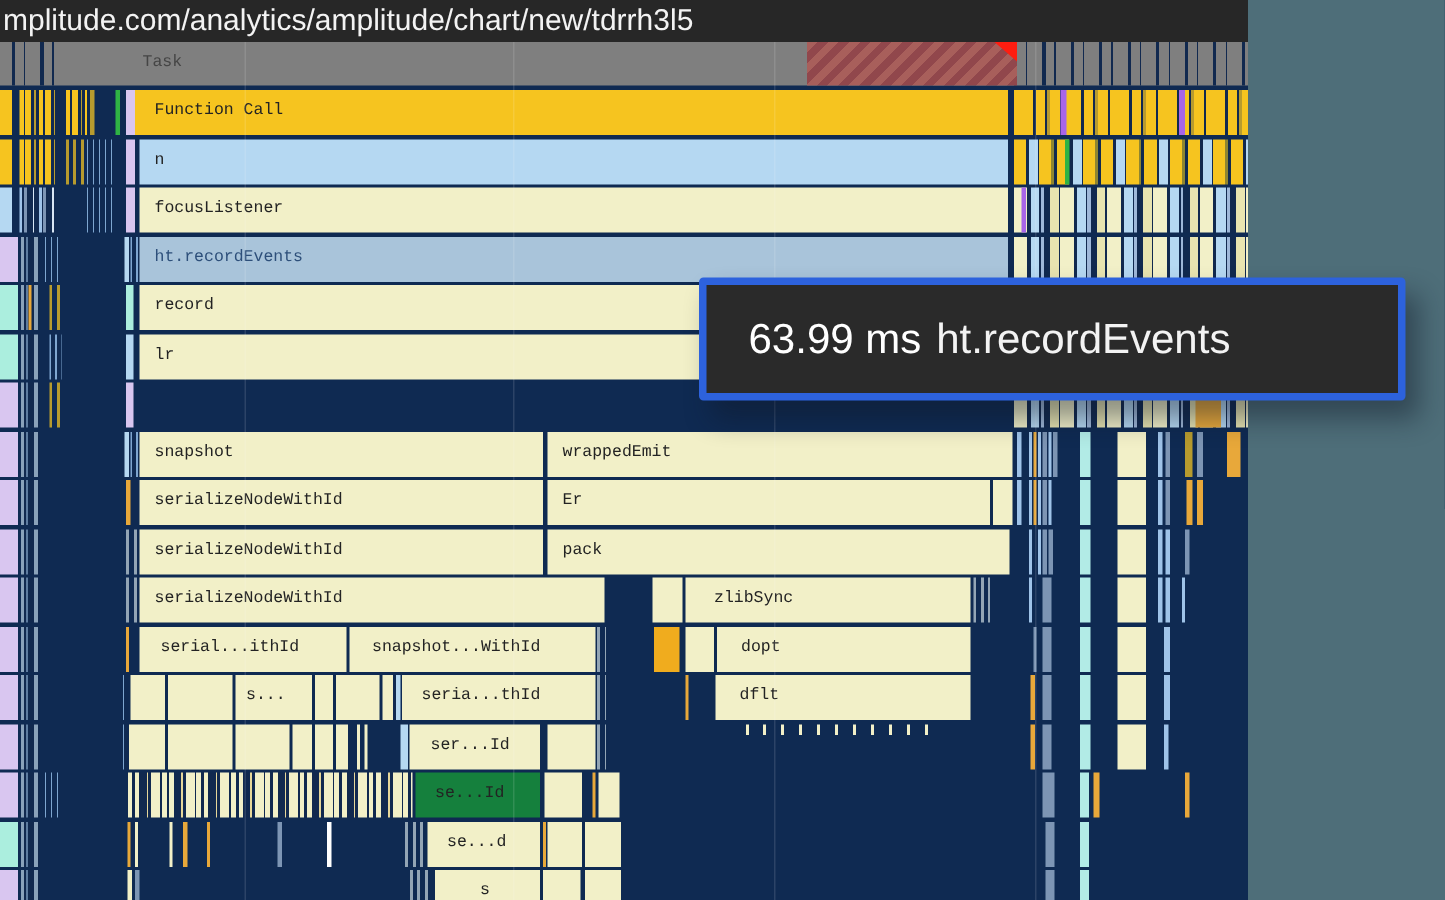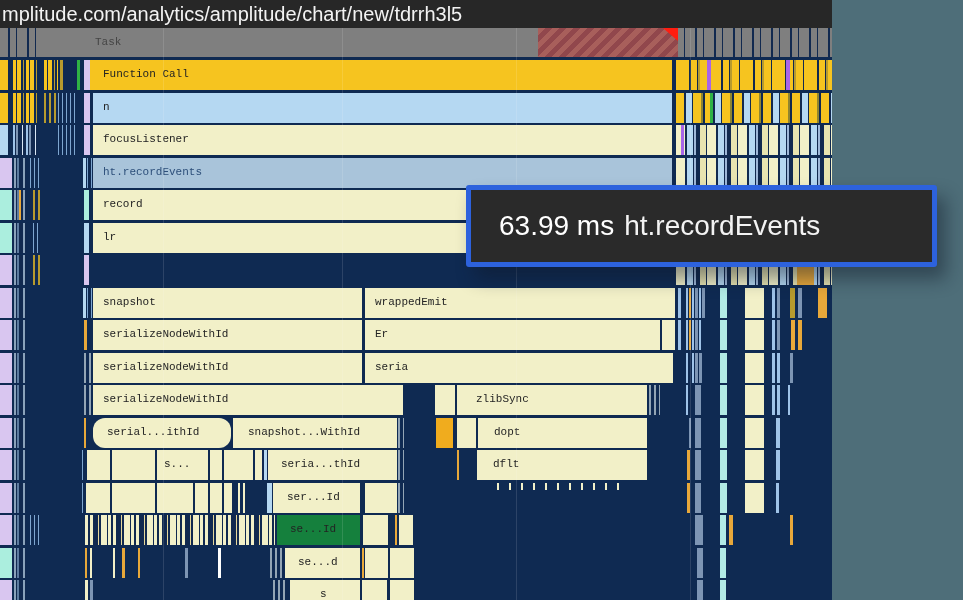--- a/index.html
+++ b/index.html
@@ -157,21 +157,21 @@
         <div class="seg" style="left: 777px; top: 320px; width: 3px; height: 30px; background: rgb(125, 149, 180);"></div>
         <div class="seg" style="left: 791px; top: 320px; width: 4px; height: 30px; background: rgb(232, 168, 58);"></div>
         <div class="seg" style="left: 798px; top: 320px; width: 4px; height: 30px; background: rgb(232, 168, 58);"></div>
         <div class="seg" style="left: 0px; top: 352.5px; width: 12px; height: 30px; background: rgb(217, 198, 240);"></div>
         <div class="seg p-grayStripes" style="left: 14px; top: 352.5px; width: 12px; height: 30px;"></div>
         <div class="seg p-grayLines" style="left: 84px; top: 352.5px; width: 8px; height: 30px;"></div>
         <div class="seg" style="left: 93px; top: 352.5px; width: 269px; height: 30px; background: rgb(242, 240, 200);">
           <span class="lbl" style="padding-left: 10px; color: rgb(35, 35, 35); line-height: 29px;">serializeNodeWithId</span>
         </div>
         <div class="seg" style="left: 365px; top: 352.5px; width: 308px; height: 30px; background: rgb(242, 240, 200);">
-          <span class="lbl" style="padding-left: 10px; color: rgb(35, 35, 35); line-height: 29px;">seria</span>
+          <span class="lbl" style="padding-left: 10px; color: rgb(35, 35, 35); line-height: 29px;">pack</span>
         </div>
         <div class="seg" style="left: 686px; top: 352.5px; width: 2px; height: 30px; background: rgb(159, 195, 232);"></div>
         <div class="seg" style="left: 692px; top: 352.5px; width: 2px; height: 30px; background: rgb(159, 195, 232);"></div>
         <div class="seg" style="left: 695px; top: 352.5px; width: 3px; height: 30px; background: rgb(125, 149, 180);"></div>
         <div class="seg" style="left: 699px; top: 352.5px; width: 3px; height: 30px; background: rgb(125, 149, 180);"></div>
         <div class="seg" style="left: 720px; top: 352.5px; width: 7px; height: 30px; background: rgb(178, 235, 230);"></div>
         <div class="seg" style="left: 745px; top: 352.5px; width: 19px; height: 30px; background: rgb(242, 240, 200);"></div>
         <div class="seg" style="left: 772px; top: 352.5px; width: 3px; height: 30px; background: rgb(159, 195, 232);"></div>
         <div class="seg" style="left: 777px; top: 352.5px; width: 3px; height: 30px; background: rgb(159, 195, 232);"></div>
         <div class="seg" style="left: 790px; top: 352.5px; width: 3px; height: 30px; background: rgb(125, 149, 180);"></div>
@@ -189,21 +189,21 @@
         <div class="seg" style="left: 686px; top: 385px; width: 2px; height: 30px; background: rgb(159, 195, 232);"></div>
         <div class="seg" style="left: 695px; top: 385px; width: 6px; height: 30px; background: rgb(125, 149, 180);"></div>
         <div class="seg" style="left: 720px; top: 385px; width: 7px; height: 30px; background: rgb(178, 235, 230);"></div>
         <div class="seg" style="left: 745px; top: 385px; width: 19px; height: 30px; background: rgb(242, 240, 200);"></div>
         <div class="seg" style="left: 772px; top: 385px; width: 3px; height: 30px; background: rgb(159, 195, 232);"></div>
         <div class="seg" style="left: 777px; top: 385px; width: 3px; height: 30px; background: rgb(159, 195, 232);"></div>
         <div class="seg" style="left: 788px; top: 385px; width: 2px; height: 30px; background: rgb(159, 195, 232);"></div>
         <div class="seg" style="left: 0px; top: 417.5px; width: 12px; height: 30px; background: rgb(217, 198, 240);"></div>
         <div class="seg p-grayStripes" style="left: 14px; top: 417.5px; width: 12px; height: 30px;"></div>
         <div class="seg" style="left: 84px; top: 417.5px; width: 2px; height: 30px; background: rgb(232, 168, 58);"></div>
-        <div class="seg" style="left: 93px; top: 417.5px; width: 138px; height: 30px; background: rgb(242, 240, 200); border-radius: 12px;">
+        <div class="seg" style="left: 93px; top: 417.5px; width: 138px; height: 30px; background: rgb(242, 240, 200);">
           <span class="lbl" style="padding-left: 14px; color: rgb(35, 35, 35); line-height: 29px;">serial...ithId</span>
         </div>
         <div class="seg" style="left: 233px; top: 417.5px; width: 164px; height: 30px; background: rgb(242, 240, 200);">
           <span class="lbl" style="padding-left: 15px; color: rgb(35, 35, 35); line-height: 29px;">snapshot...WithId</span>
         </div>
         <div class="seg p-grayLines" style="left: 398px; top: 417.5px; width: 6px; height: 30px;"></div>
         <div class="seg" style="left: 436px; top: 417.5px; width: 17px; height: 30px; background: rgb(240, 172, 30);"></div>
         <div class="seg" style="left: 457px; top: 417.5px; width: 19px; height: 30px; background: rgb(242, 240, 200);"></div>
         <div class="seg" style="left: 478px; top: 417.5px; width: 169px; height: 30px; background: rgb(242, 240, 200);">
           <span class="lbl" style="padding-left: 16px; color: rgb(35, 35, 35); line-height: 29px;">dopt</span>

